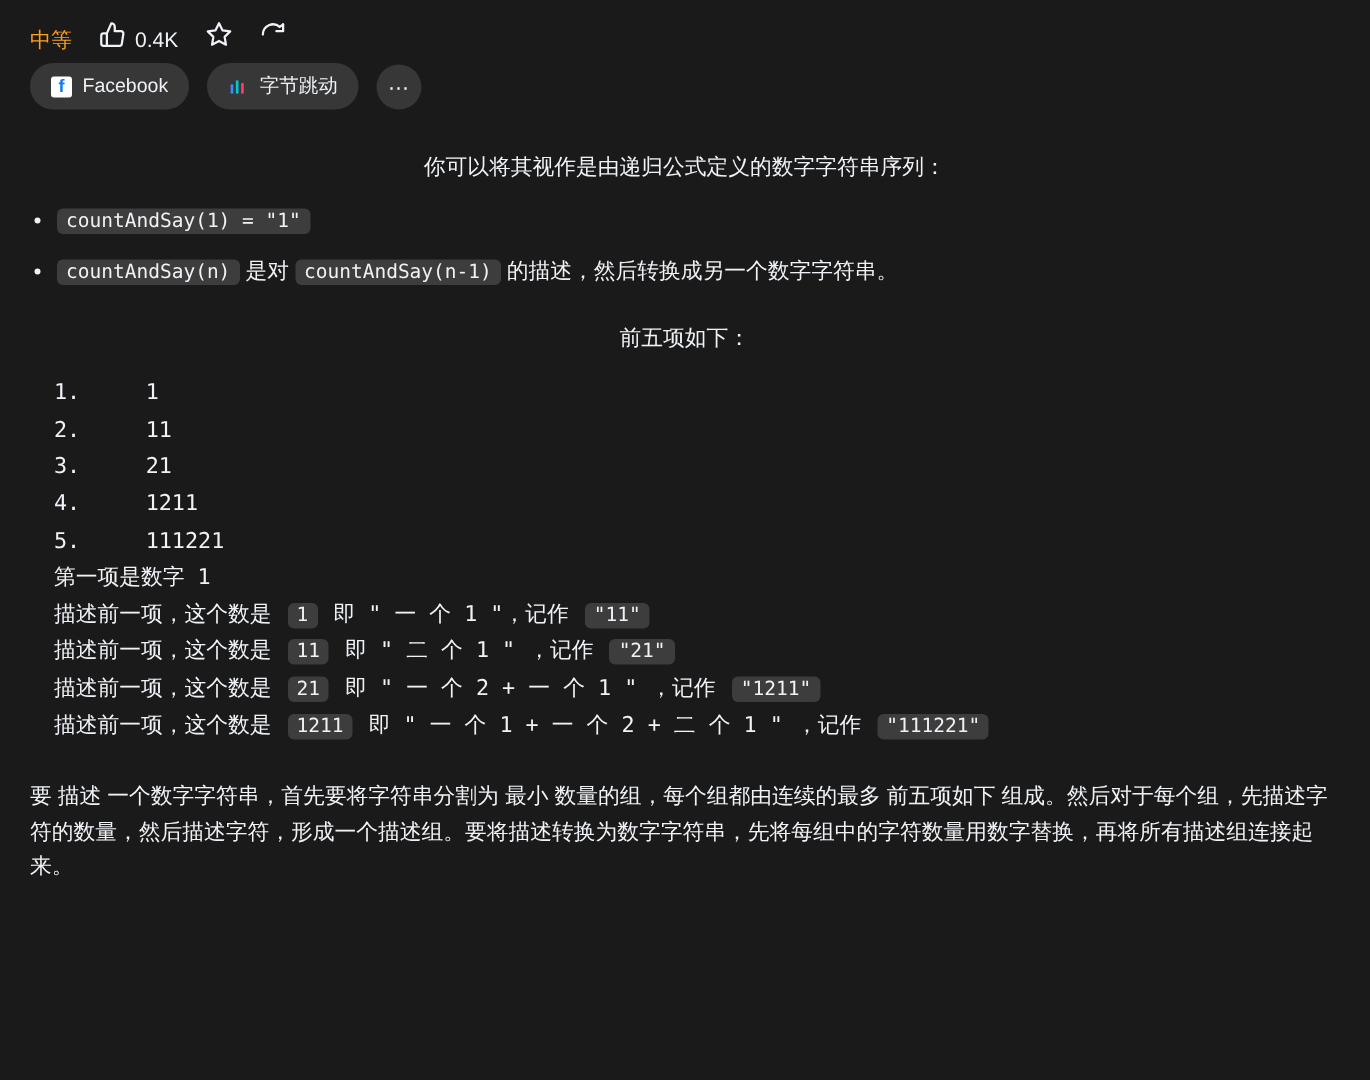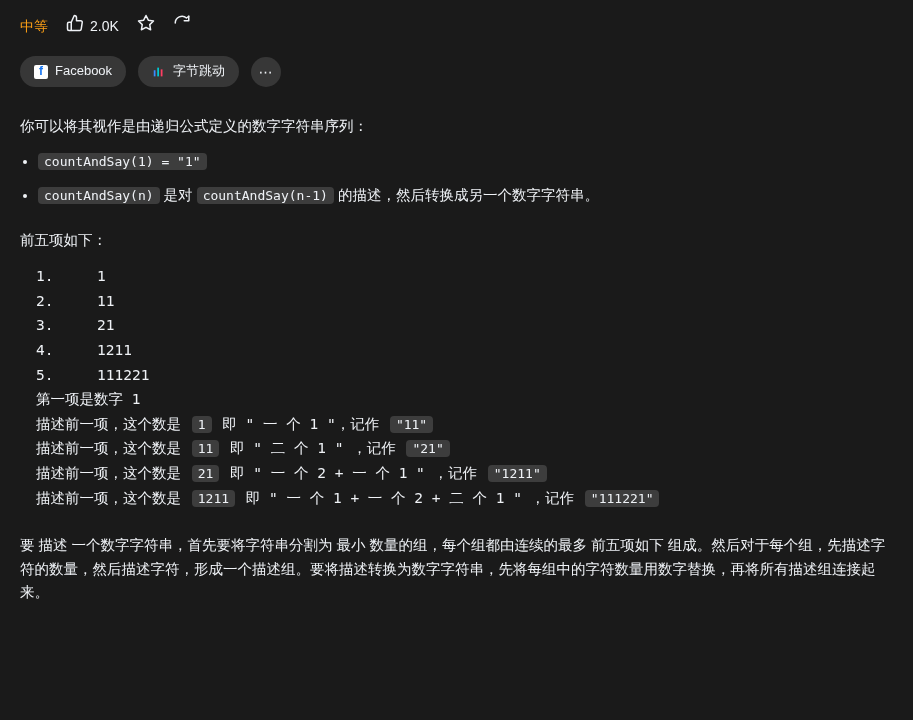--- a/index.html
+++ b/index.html
@@ -9,21 +9,21 @@
       font-family: -apple-system, BlinkMacSystemFont, "Segoe UI", "PingFang SC", "Microsoft YaHei", sans-serif;
       font-size: 14px;
       line-height: 1.6;
       padding: 14px 20px;
       width: 913px;
     }
     .header-row {
       display: flex;
       align-items: center;
       gap: 18px;
-      margin-bottom: 18px;
+      margin-bottom: 4px;
     }
     .difficulty {
       color: #ffa116;
       font-size: 14px;
     }
     .like-group {
       display: flex;
       align-items: center;
       gap: 6px;
       color: #eff2f6;
@@ -64,21 +64,21 @@
       background: #373737;
       display: inline-flex;
       align-items: center;
       justify-content: center;
       cursor: pointer;
       color: #eff2f6;
       font-size: 14px;
       letter-spacing: 1px;
     }
     .content p { margin-bottom: 22px; font-size: 14.5px; }
-    .content .para-tight { margin-bottom: 12px; }
+    .content .para-tight { margin-bottom: 12px; text-align: center; }
     code.inline {
       background: #3d3d3d;
       padding: 1px 6px;
       border-radius: 4px;
       font-family: "Menlo", "Consolas", monospace;
       font-size: 13px;
       color: #eff2f6;
     }
     ul.bullets {
       list-style: disc;
@@ -104,21 +104,21 @@
 <body>
 
 <div class="header-row">
   <span class="difficulty">中等</span>
   <span class="like-group">
     <span>
       <svg viewBox="0 0 24 24" fill="none" stroke="currentColor" stroke-width="2" stroke-linecap="round" stroke-linejoin="round">
           <path d="M14 9V5a3 3 0 0 0-3-3l-4 9v11h11.28a2 2 0 0 0 2-1.7l1.38-9a2 2 0 0 0-2-2.3zM7 22H4a2 2 0 0 1-2-2v-7a2 2 0 0 1 2-2h3"></path>
         </svg>
     </span>
-    <span>2.0K</span>
+    <span>0.4K</span>
   </span>
   <span class="icon-btn">
     <span>
       <svg viewBox="0 0 24 24" fill="none" stroke="currentColor" stroke-width="2" stroke-linecap="round" stroke-linejoin="round">
           <polygon points="12 2 15.09 8.26 22 9.27 17 14.14 18.18 21.02 12 17.77 5.82 21.02 7 14.14 2 9.27 8.91 8.26 12 2"></polygon>
         </svg>
     </span>
   </span>
   <span class="icon-btn">
     <span>

